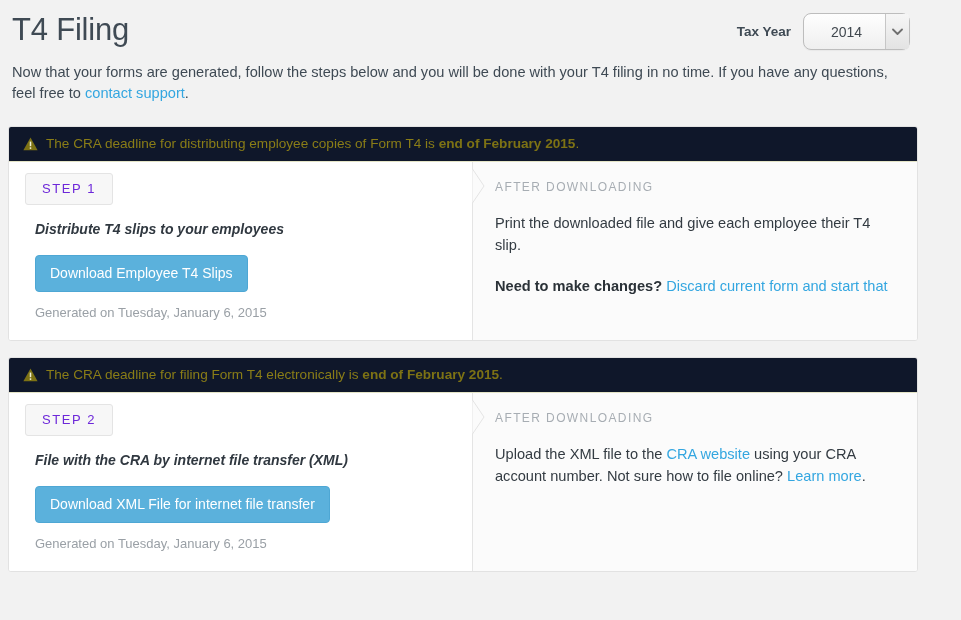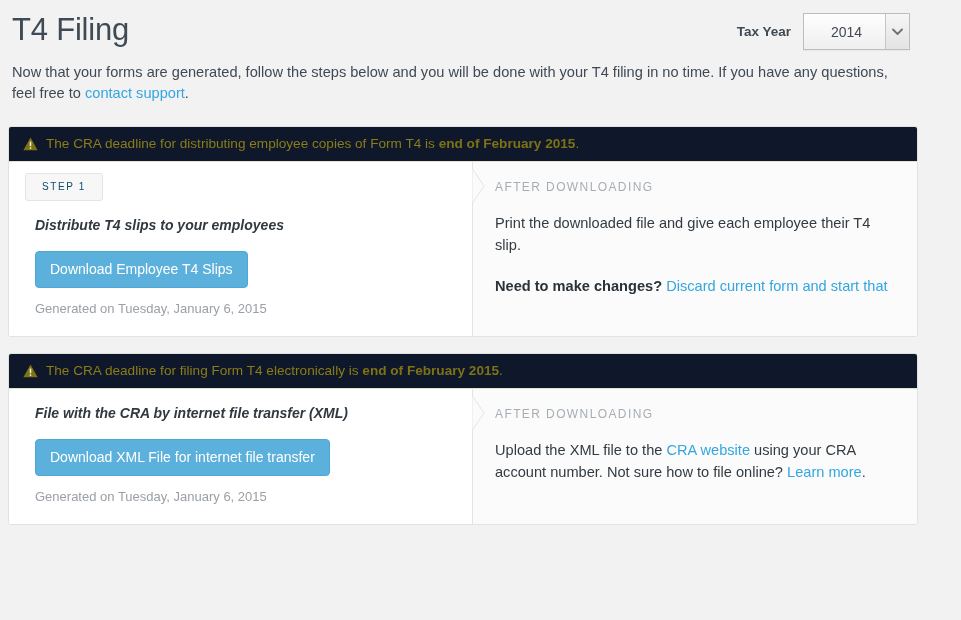--- a/index.html
+++ b/index.html
@@ -50,21 +50,21 @@
     font-size: 13.5px;
     font-weight: bold;
     color: #3f4a54;
     margin-right: 12px;
   }
   .select-box {
     position: relative;
     width: 107px;
     height: 37px;
     border: 1px solid #bdbdbd;
-    border-radius: 0;
+    border-radius: 8px;
     background: linear-gradient(to bottom, #fefefe 0%, #efefef 100%);
     box-sizing: border-box;
     display: flex;
     align-items: center;
     box-shadow: 0 1px 1px rgba(0,0,0,0.04);
   }
   .select-value {
     flex: 1;
     text-align: center;
     font-size: 14px;
@@ -154,23 +154,23 @@
     pointer-events: none;
   }
 
   .step-tab {
     display: inline-block;
     margin: 11px 18px 0 16px;
     padding: 7px 16px 8px 16px;
     background: #f7f7f7;
     border: 1px solid #e4e4e4;
     border-radius: 3px;
-    font-size: 10px;
+    font-size: 13px;
     letter-spacing: 1.6px;
-    color: #0c4a6e;
+    color: #6d28d9;
     font-weight: 400;
   }
   .step-title {
     margin: 16px 0 0 26px;
     font-size: 14px;
     font-weight: bold;
     color: #303840;
     font-style: italic;
   }
   .btn {
@@ -274,20 +274,21 @@
           <path d="M7.5 0.6 L14.6 13.3 L0.4 13.3 Z" fill="#7d7214"></path>
           <rect x="6.75" y="4.6" width="1.5" height="4.6" fill="#f2f2d8"></rect>
           <rect x="6.75" y="10.3" width="1.5" height="1.6" fill="#f2f2d8"></rect>
         </svg>
       </span>
       <span><span>The CRA deadline for filing Form T4 electronically is </span><b>end of February 2015</b><span>.</span></span>
     </div>
 
     <div class="cols">
       <div class="col-left">
+        <div class="step-tab">STEP 2</div>
         <div class="step-title">File with the CRA by internet file transfer (XML)</div>
         <div class="btn">Download XML File for internet file transfer</div>
         <div class="generated">Generated on Tuesday, January 6, 2015</div>
       </div>
 
       <div class="col-right">
         <span class="notch">
           <svg width="15" height="40" viewBox="0 0 15 40" aria-hidden="true">
             <path d="M0.5 3 L12 20 L0.5 37" fill="#fbfbfb" stroke="#e4e4e4" stroke-width="1"></path>
           </svg>

